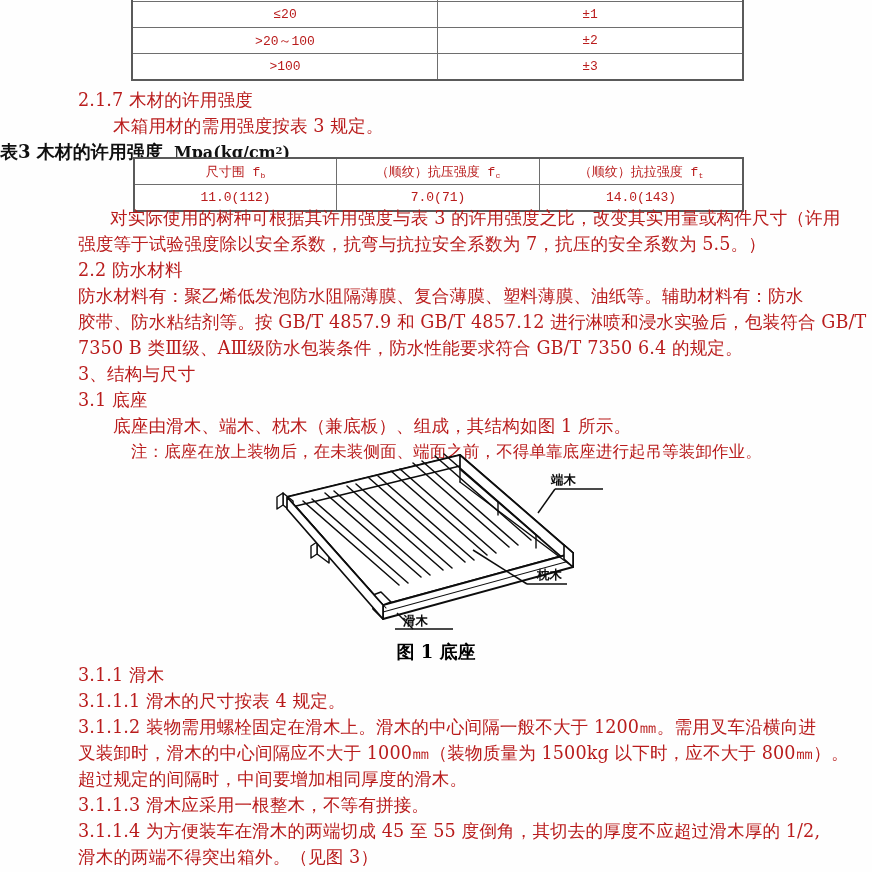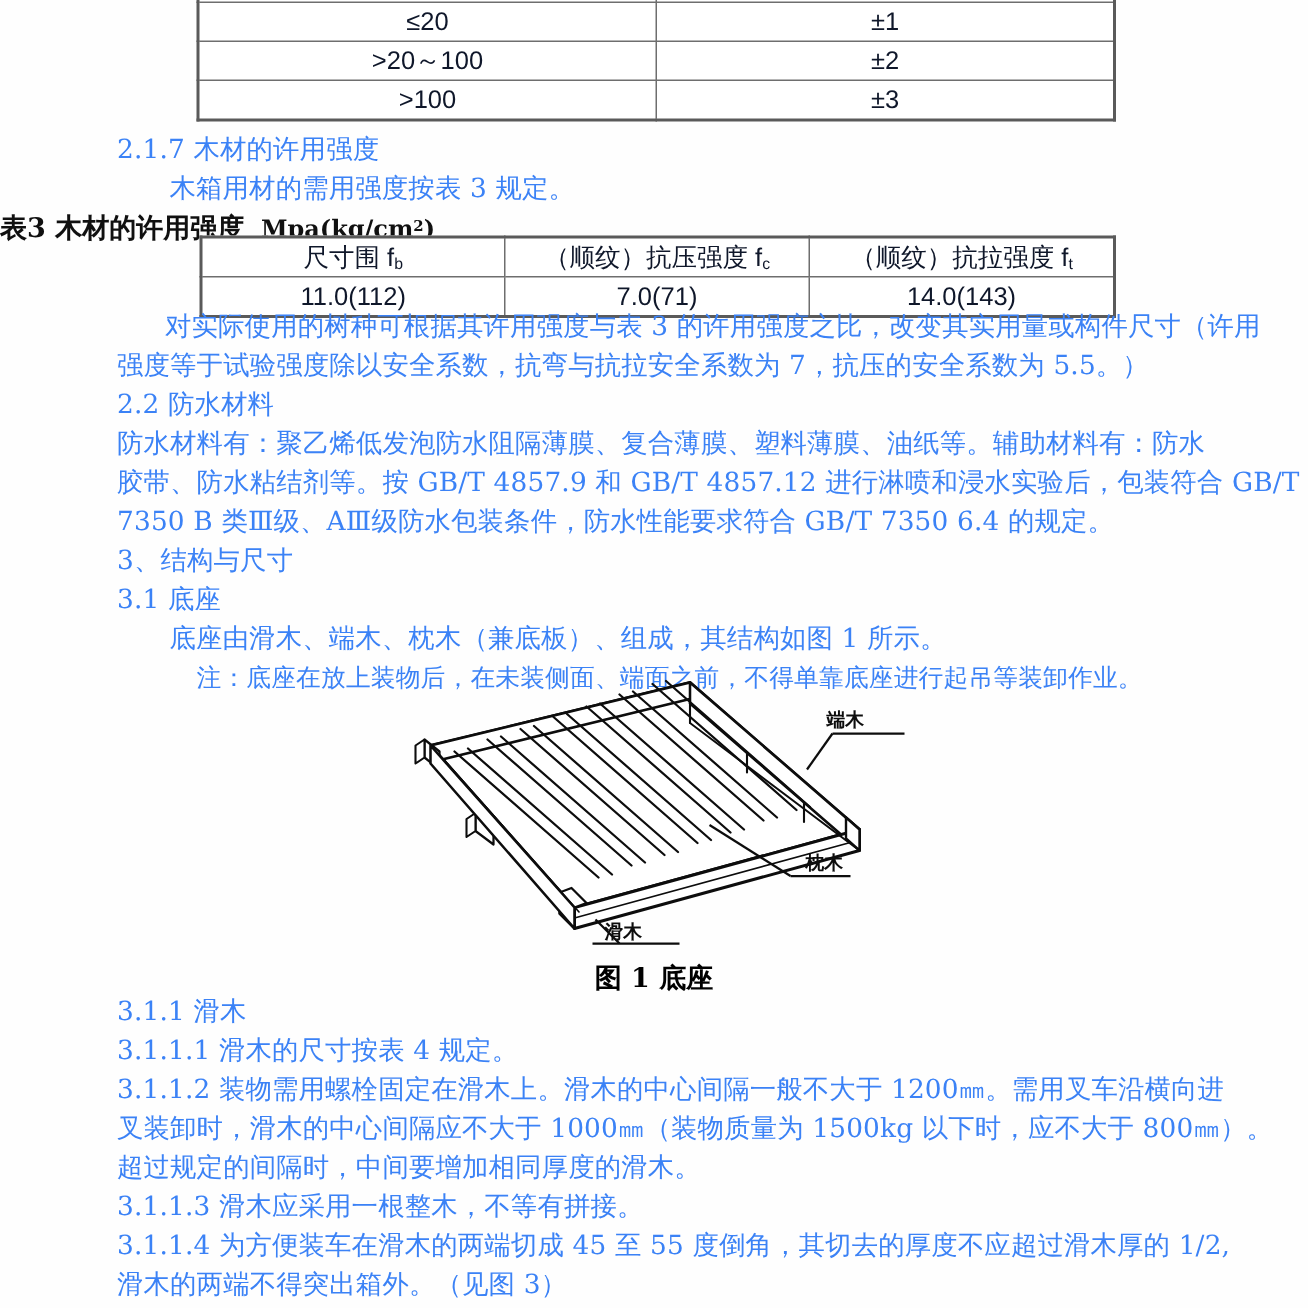--- a/index.html
+++ b/index.html
@@ -21,39 +21,39 @@
     background: #fefefe;
   }
 
   
   .ln {
     position: absolute;
     white-space: nowrap;
     font-size: 17.6px;
     line-height: 1;
     letter-spacing: 0.1px;
-    color: #3b82f6;
+    color: #b91c1c;
   }
   .bold { font-weight: normal; }
 
   
   .tbl {
     position: absolute;
     border-collapse: collapse;
     table-layout: fixed;
     background: #fff;
   }
   .tbl td {
     border: 1px solid #6e6e6e;
     text-align: center;
     vertical-align: middle;
-    font-size: 17px;
-    color: #0f172a;
+    font-size: 13px;
+    color: #b91c1c;
     padding: 0;
-    font-family: Liberation Sans, sans-serif;
+    font-family: Liberation Mono, monospace;
   }
   .tbl.outer { border: 2px solid #5a5a5a; }
 
   #table2 { left: 131px; top: -26px; width: 608px; }
   #table2 td { height: 25px; }
   #table2 .c1 { width: 304px; }
   #table2 .c2 { width: 304px; }
 
   #table3 { left: 133px; top: 157px; width: 605px; }
   #table3 td { height: 25px; }

